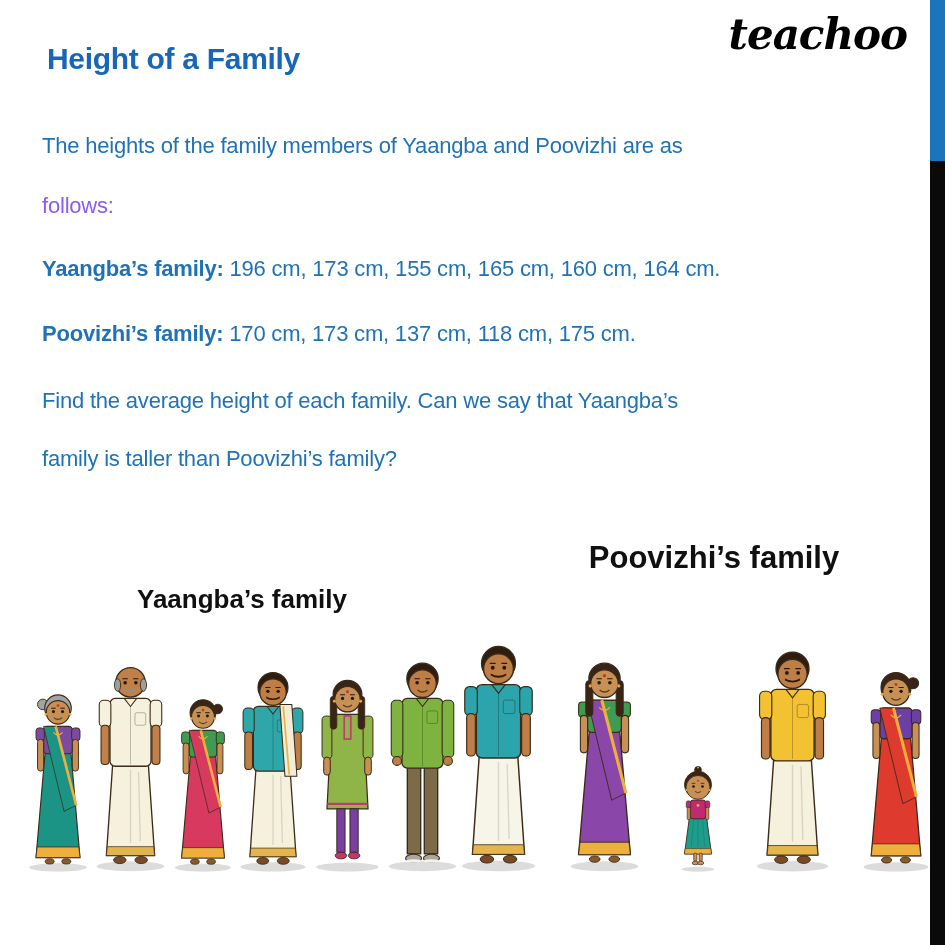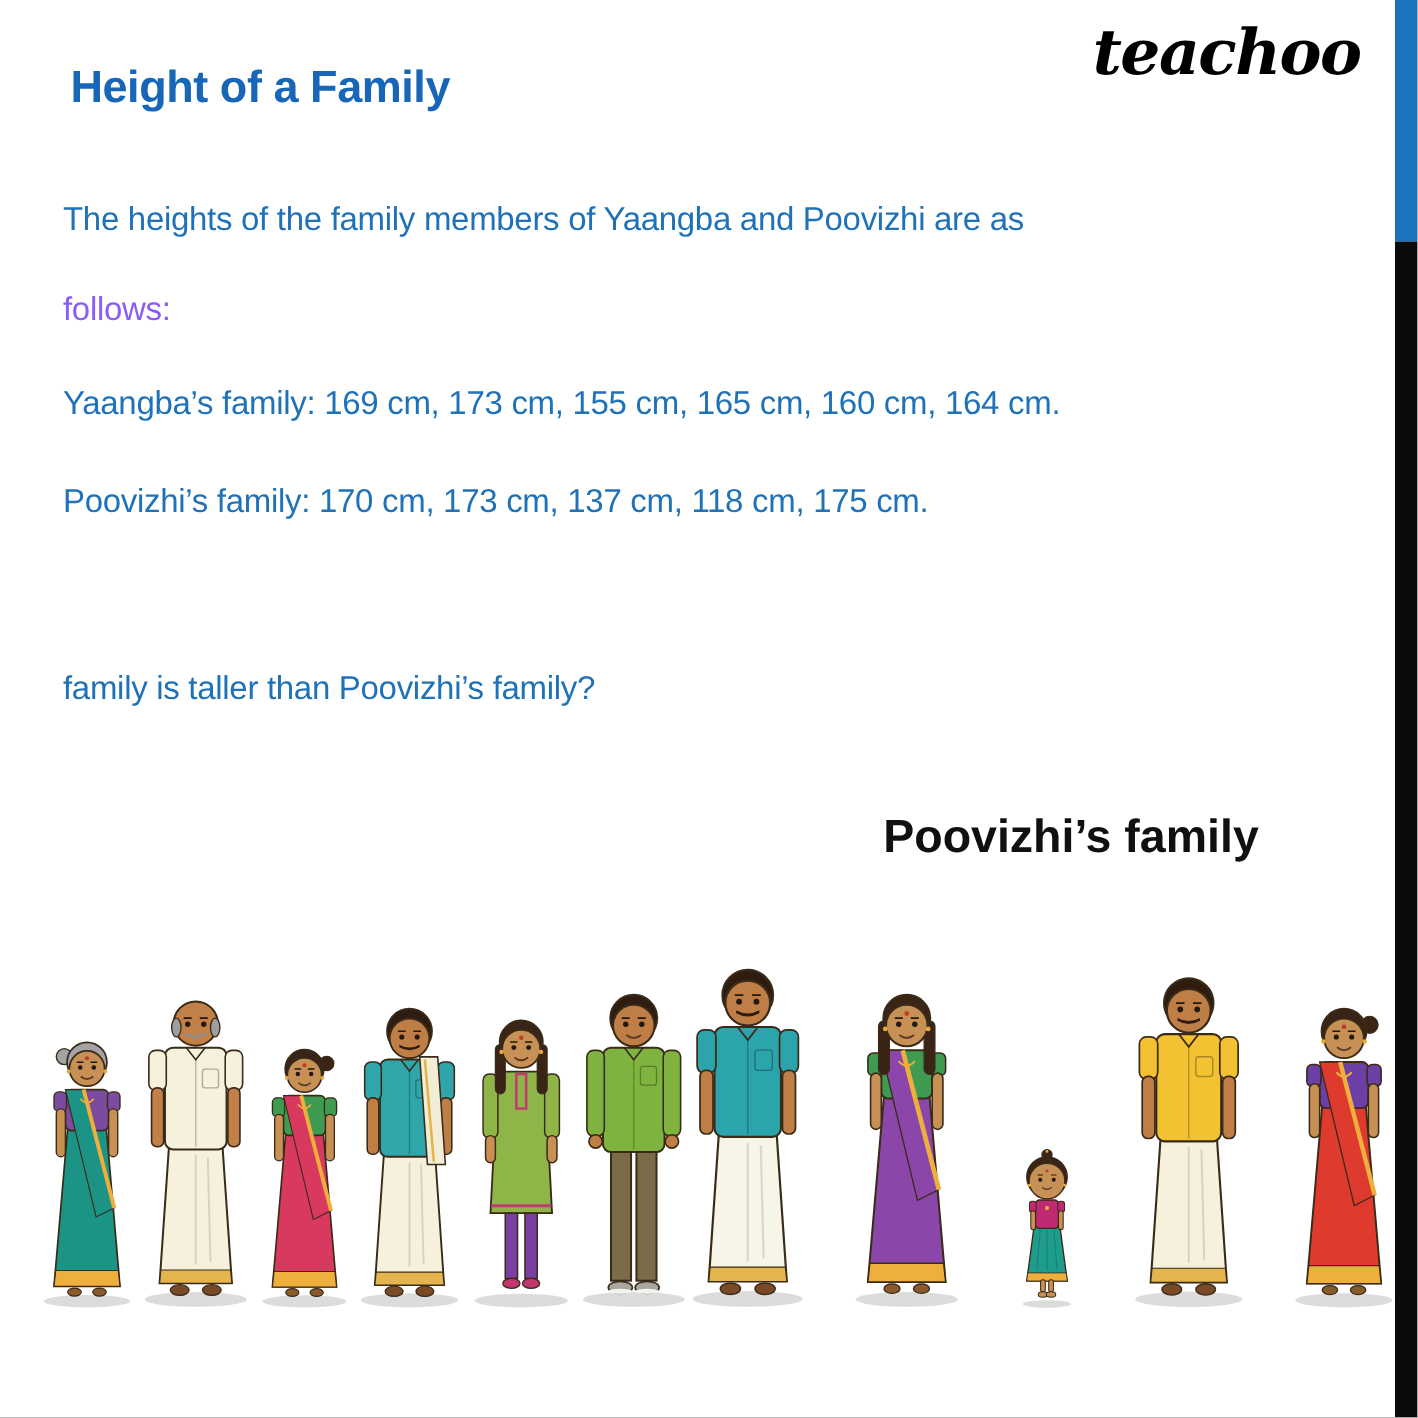--- a/index.html
+++ b/index.html
@@ -16,21 +16,21 @@
     font-size:42px;letter-spacing:-1px;color:#000;
   }
   .title{
     position:absolute;left:47px;top:42px;
     font-size:30px;font-weight:bold;letter-spacing:-0.3px;
   }
   .bodyline{
     position:absolute;left:42px;
     font-size:22px;letter-spacing:-0.2px;line-height:1.15;white-space:nowrap;
   }
-  .bodyline b{font-weight:normal;}
+  .bodyline b{font-weight:bold;}
   .caption{
     position:absolute;transform:translateX(-50%);
     font-size:26px;font-weight:bold;color:#101010;white-space:nowrap;
   }
   .fam-row{
     position:absolute;top:628px;height:244px;
     display:flex;align-items:flex-end;justify-content:space-between;
   }
   #fam-yaangba{left:26px;width:434px;}
   #fam-poovizhi{left:458px;width:474px;}
@@ -44,26 +44,28 @@
   <div class="edge-bar-blue" style="background: rgb(27, 117, 188);"></div>
   <div class="edge-bar-black" style="background: rgb(10, 10, 10);"></div>
 
   <div class="logo">teachoo</div>
 
   <div class="title" style="color: rgb(23, 102, 184);">Height of a Family</div>
 
   <div class="bodyline" style="top: 133px; color: rgb(31, 114, 184);">The heights of the family members of Yaangba and Poovizhi are as</div>
   <div class="bodyline" style="top: 193px; color: #8b5cf6;">follows:</div>
 
-  <div class="bodyline" style="top: 256px; color: rgb(31, 114, 184);"><b>Yaangba’s family:</b><span> 169 cm, 173 cm, 155 cm, 165 cm, 160 cm, 164 cm.</span></div>
+  <div class="bodyline" style="top: 256px; color: rgb(31, 114, 184);"><b>Yaangba’s family:</b><span> 196 cm, 173 cm, 155 cm, 165 cm, 160 cm, 164 cm.</span></div>
 
   <div class="bodyline" style="top: 321px; color: rgb(31, 114, 184);"><b>Poovizhi’s family:</b><span> 170 cm, 173 cm, 137 cm, 118 cm, 175 cm.</span></div>
 
+  <div class="bodyline" style="top: 388px; color: rgb(31, 114, 184);">Find the average height of each family. Can we say that Yaangba’s</div>
   <div class="bodyline" style="top: 446px; color: rgb(31, 114, 184);">family is taller than Poovizhi’s family?</div>
 
+  <div class="caption" style="left:242px;top:584px;">Yaangba’s family</div>
   <div class="caption" style="left:714px;top:540px;font-size:31px;">Poovizhi’s family</div>
 
   <div class="fam-row" id="fam-yaangba">
       <svg width="64" height="182" viewBox="8 0 84 240" xmlns="http://www.w3.org/2000/svg">
         <ellipse cx="50" cy="234" rx="38" ry="5.5" fill="#dcdcdc"></ellipse>
         <path d="M33,82 L67,82 L79,221 L21,221 Z" fill="#1b9486" stroke="#3a2a18" stroke-width="1.5"></path>
         <path d="M22.5,207 L77.5,207 L79,221 L21,221 Z" fill="#efaf3d" stroke="#3a2a18" stroke-width="1"></path>
         <ellipse cx="39" cy="226" rx="6" ry="3.5" fill="#8a5a2b" stroke="#3a2a18" stroke-width="1"></ellipse>
         <ellipse cx="61" cy="226" rx="6" ry="3.5" fill="#8a5a2b" stroke="#3a2a18" stroke-width="1"></ellipse>
         <rect x="31" y="48" width="38" height="36" rx="5" fill="#7a4b9e" stroke="#3a2a18" stroke-width="1.5"></rect>

